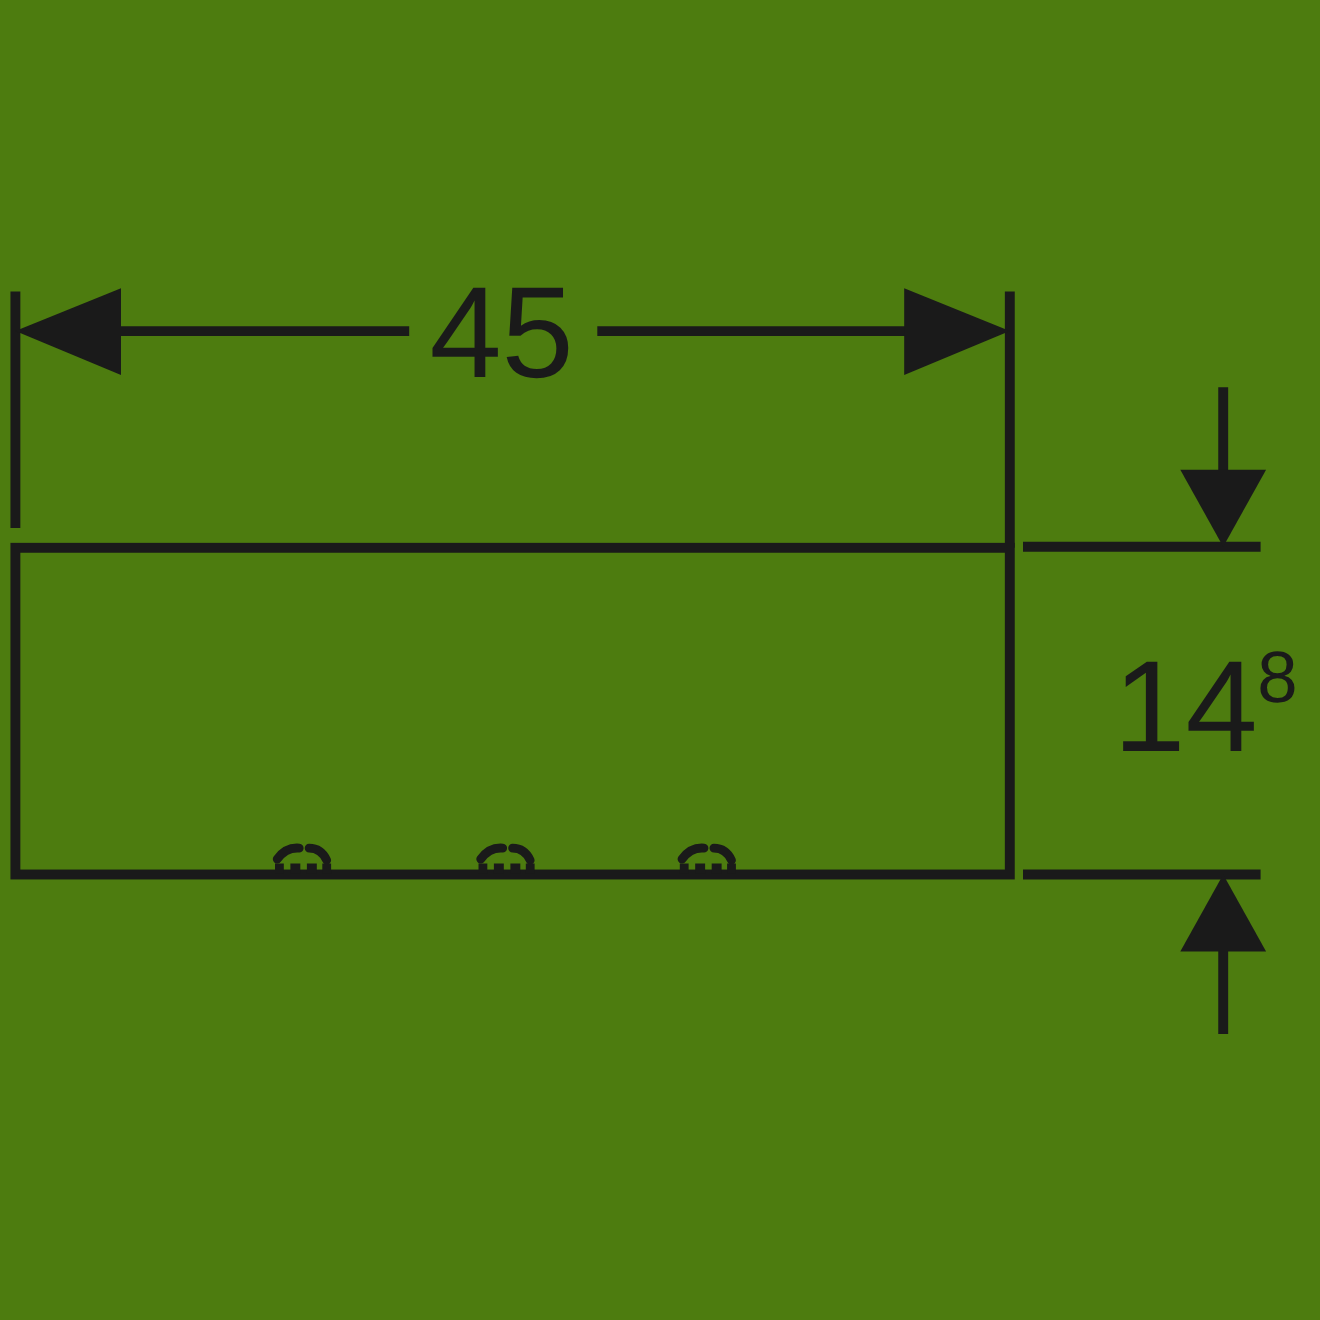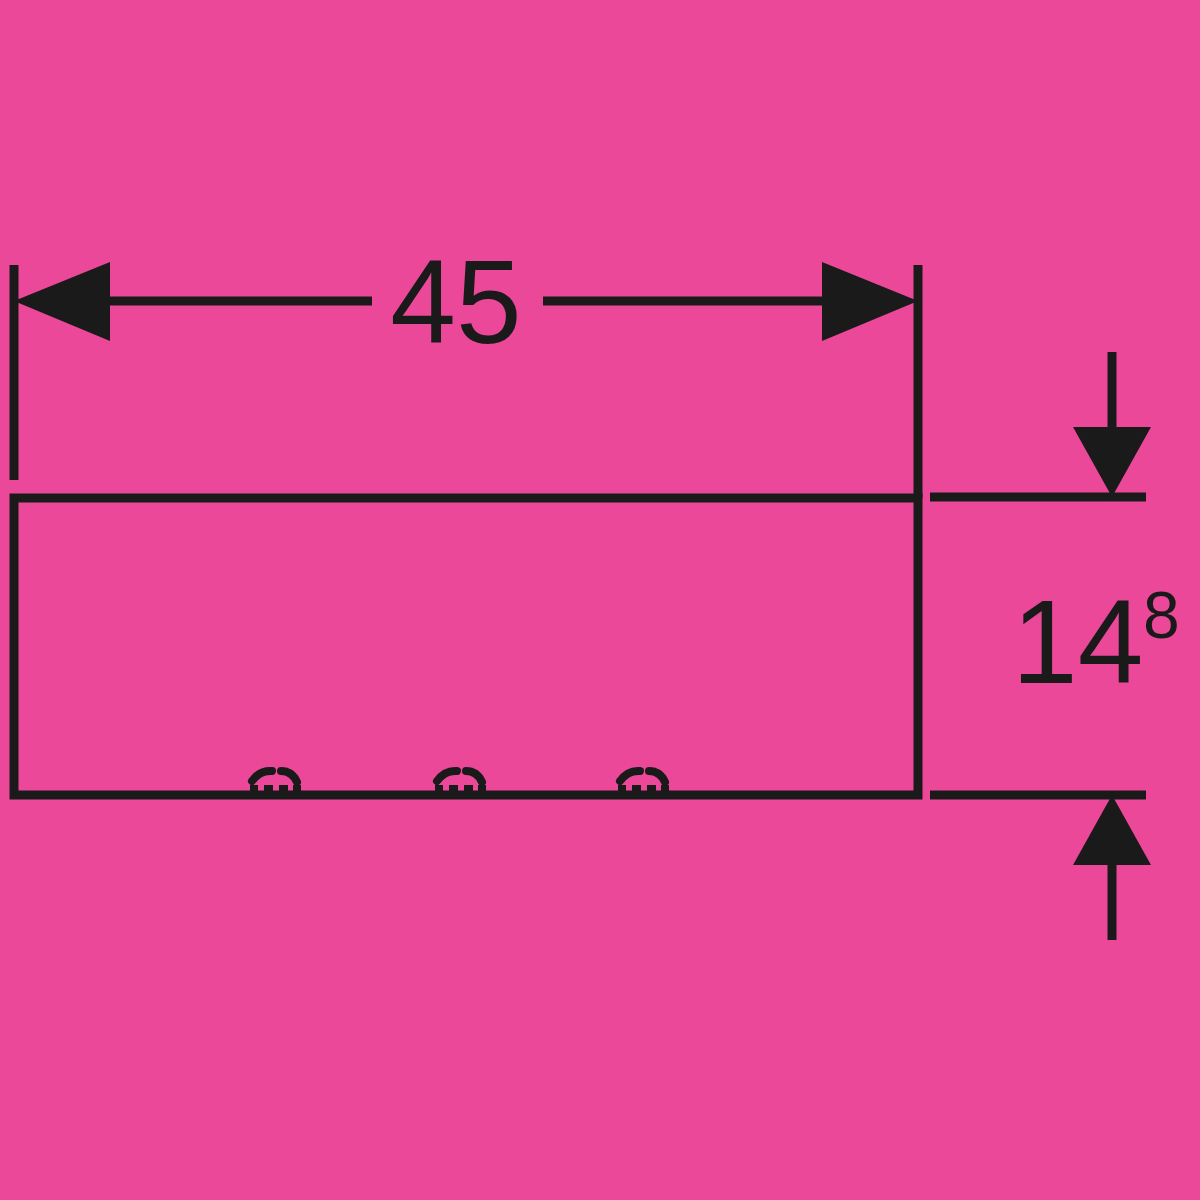--- a/index.html
+++ b/index.html
@@ -7,21 +7,21 @@
     padding: 0;
     background: #ffffff;
   }
   body {
     font-family: "Liberation Sans", sans-serif;
   }
   #drawing-canvas {
     position: relative;
     width: 1200px;
     height: 1200px;
-    background: #ec4899;
+    background: #4d7c0f;
     overflow: hidden;
   }
   #drawing-canvas svg {
     display: block;
   }
   .dim-text {
     font-family: "Liberation Sans", sans-serif;
     fill: #1a1a1a;
   }
   .dim-text-main {

